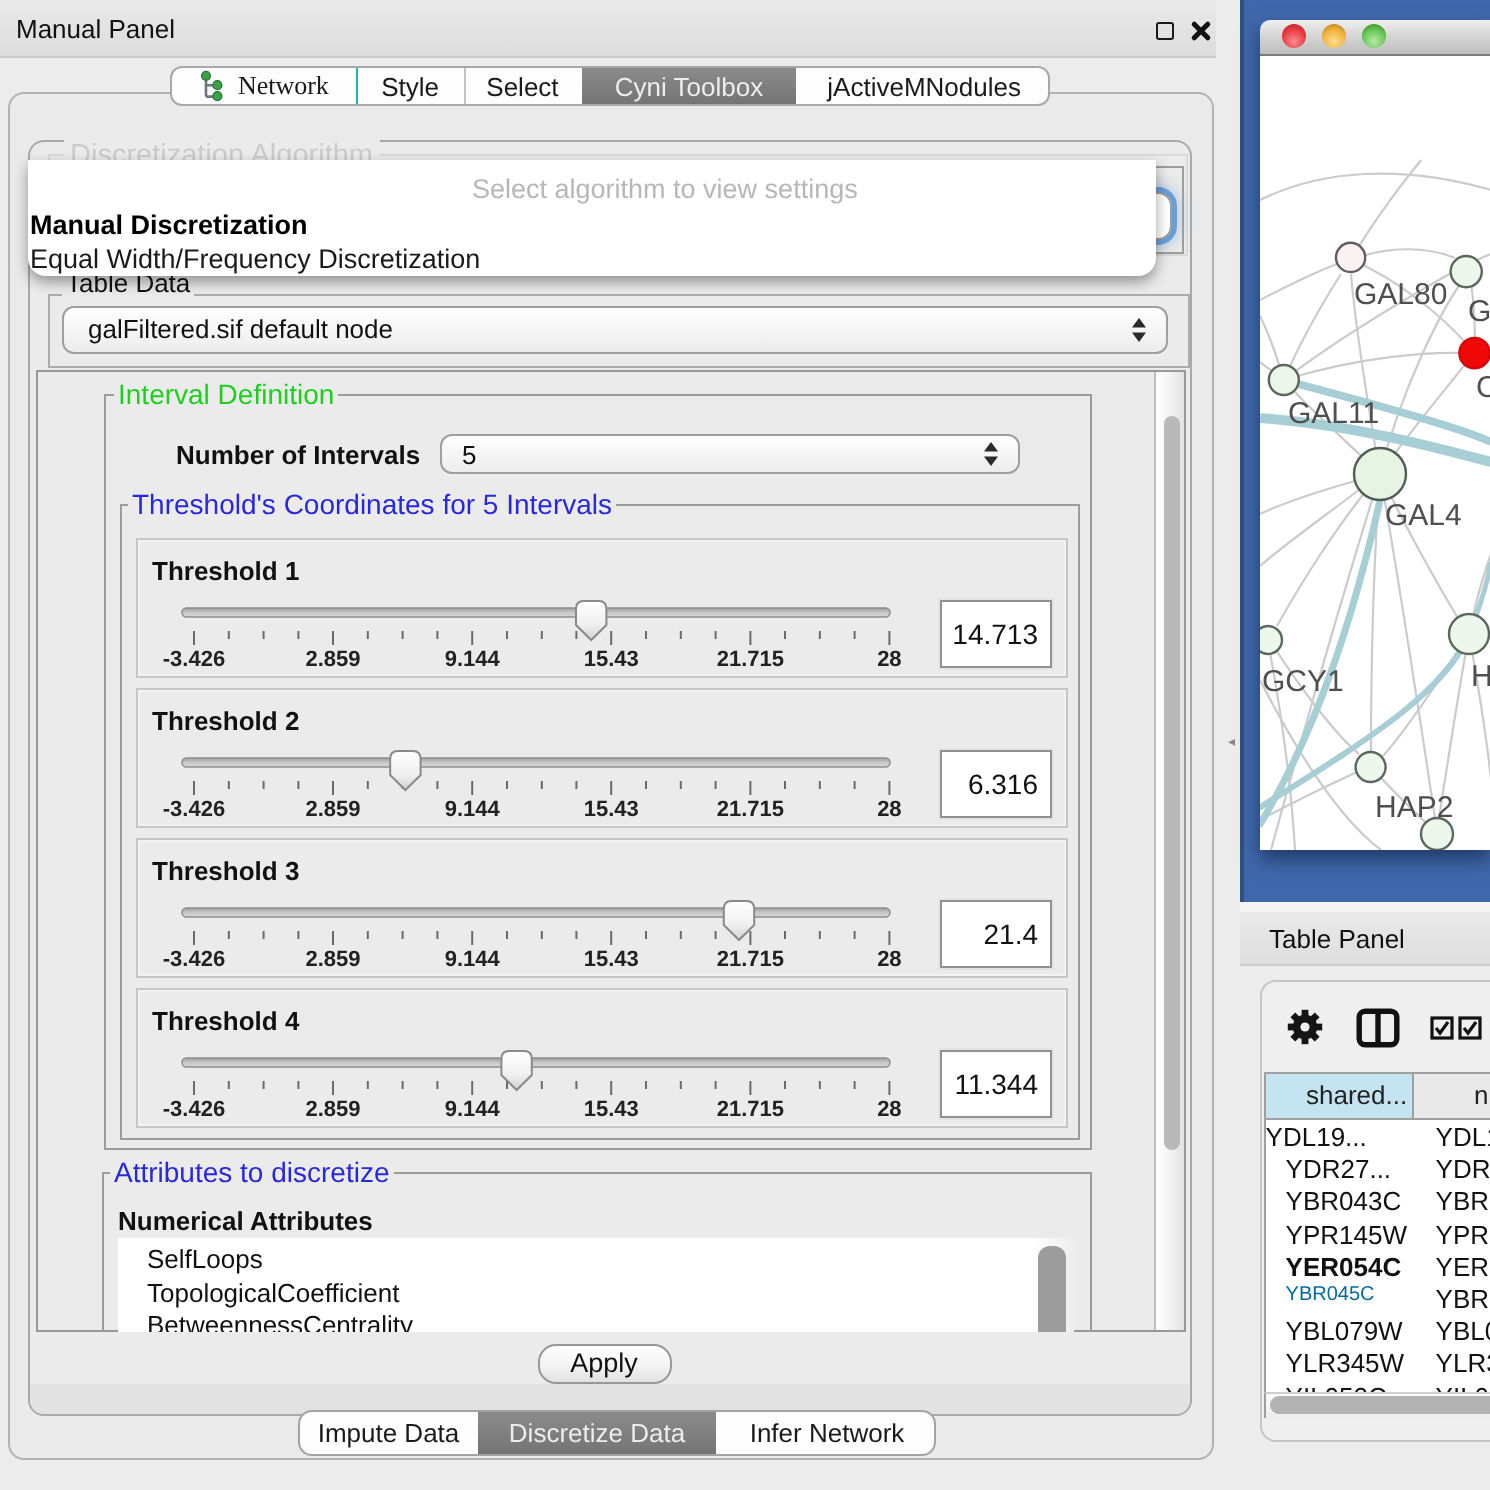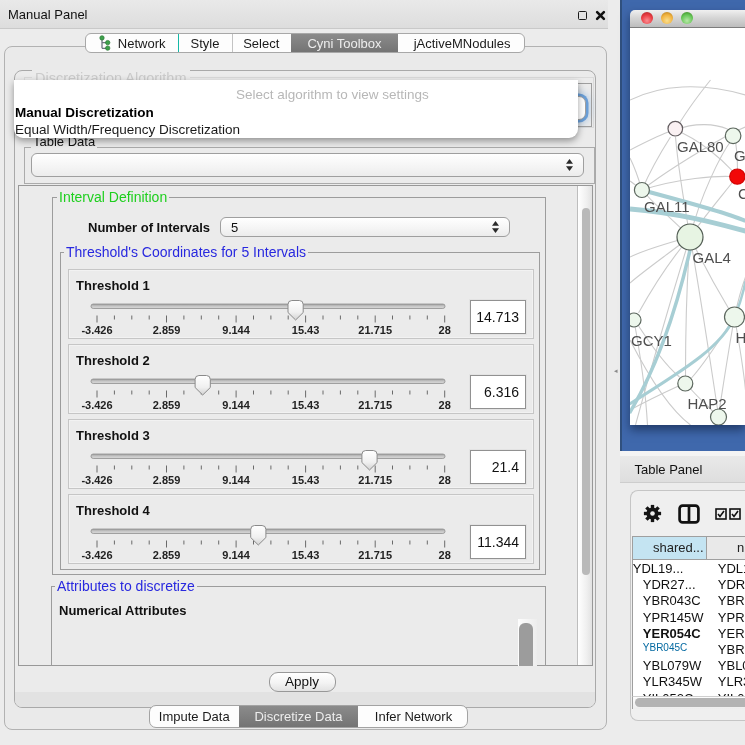--- a/index.html
+++ b/index.html
@@ -30,21 +30,21 @@
  background:linear-gradient(#e9e9e9,#dddddd);border-bottom:1px solid #c9c9c9;"></div>
 <div class="abs" style="left:8px;top:7px;font-size:13px;color:#111;">Manual Panel</div>
 <div class="abs" style="left:578px;top:10.5px;width:7px;height:7px;border:1.8px solid #1a1a1a;border-radius:1.5px;"></div>
 <svg class="abs" style="left:595px;top:10px" width="11" height="11" viewBox="0 0 13 13">
  <path d="M2.5 2.5 L10.5 10.5 M10.5 2.5 L2.5 10.5" stroke="#111" stroke-width="3" stroke-linecap="round"></path>
     </svg>
 
 <div class="abs" style="left:4px;top:45.5px;width:603px;height:684px;background:#eaeaea;border:1px solid #b2b2b2;border-radius:8px;box-sizing:border-box;"></div>
 <div class="abs" style="left:14px;top:70px;width:582px;height:637.5px;background:#ebebeb;border:1px solid #a9a9a9;border-radius:8px;box-sizing:border-box;"></div>
 <div class="abs" style="left:85px;top:33px;width:440px;height:20px;background:#fdfdfd;border:1px solid #a8a8a8;border-radius:6px;box-sizing:border-box;overflow:hidden;">
-      <div class="seg" style="left:0px;width:92.4px;border-right:1px solid #14b8a6;"><svg width="12" height="16" viewBox="0 0 12 16" style="margin-right:7px">
+      <div class="seg" style="left:0px;width:92.4px;border-right:1px solid #14b8a6;font-family:Liberation Serif, serif;"><svg width="12" height="16" viewBox="0 0 12 16" style="margin-right:7px">
           <path d="M3 3 V13.3 M3 7.6 H8.5 M3 13.3 H8.5" stroke="#6e7580" stroke-width="1.3" fill="none"></path>
           <circle cx="3" cy="2.9" r="2.2" fill="#3da14b" stroke="#2c7a38" stroke-width="0.7"></circle>
           <circle cx="8.7" cy="7.6" r="2.2" fill="#3da14b" stroke="#2c7a38" stroke-width="0.7"></circle>
           <circle cx="8.7" cy="13.1" r="2.2" fill="#3da14b" stroke="#2c7a38" stroke-width="0.7"></circle>
         </svg>Network</div>
       <div class="seg" style="left:92.4px;width:53.3px;border-right:1px solid #c3c3c3;">Style</div>
       <div class="seg" style="left:145.7px;width:59.1px;border-right:1px solid #c3c3c3;">Select</div>
       <div class="seg segdark" style="left:204.8px;width:107.4px;">Cyni Toolbox</div>
       <div class="seg" style="left:312.2px;width:127.8px;">jActiveMNodules</div>
     </div>
@@ -52,20 +52,21 @@
 <div class="abs" style="left:577px;top:186px;width:15px;height:479px;background:linear-gradient(to right,#ffffff,#f0f0f0 60%,#e2e2e2);border-left:1px solid #bdbdbd;box-sizing:border-box;"></div>
 <div class="abs" style="left:582px;top:208px;width:8px;height:367px;background:#b9b9b9;border-radius:5px;"></div>
 <div class="abs" style="left:24px;top:77px;width:568px;height:49px;border:1px solid #dadada;"></div>
 <div class="abs" style="left:32px;top:69.5px;font-size:14.5px;color:#cbcbcb;background:#ebebeb;padding:0 3px;">Discretization Algorithm</div>
 <div class="abs" style="left:552px;top:96px;width:34px;height:24px;border-radius:7px;
  background:#fff;border:1px solid #9f9f9f;box-shadow:0 0 0 2.5px rgba(96,152,212,0.9), 0 0 7px 4px rgba(120,168,220,0.45);box-sizing:border-box;"></div>
 <div class="abs" style="left:578px;top:82.5px;width:14px;height:44px;border:1px solid #9e9e9e;border-left:none;box-sizing:border-box;"></div>
 <div class="abs" style="left:24px;top:147px;width:568.5px;height:35px;border:1px solid #ababab;"></div>
 <div class="abs" style="left:31px;top:134px;font-size:13px;color:#111;background:#ebebeb;padding:0 2px;">Table Data</div>
 <div class="combo" style="left:31px;top:152.5px;width:553px;height:24px;">
+ <div class="ct">galFiltered.sif default node</div>
  <svg class="arr" viewBox="0 0 9 12">
         <path d="M4.5 0 L8 4.7 H1 Z" fill="#2a2a2a"></path>
         <path d="M4.5 12 L1 7.3 H8 Z" fill="#2a2a2a"></path>
       </svg>
 </div>
 <div class="abs" style="left:14px;top:80px;width:564px;height:57.5px;background:#ffffff;
  border-radius:0 0 9px 9px;box-shadow:0 3px 7px rgba(0,0,0,0.38);"></div>
 <div class="abs" style="left:236px;top:86.5px;font-size:13.5px;color:#b7b7b7;">Select algorithm to view settings</div>
 <div class="abs" style="left:15px;top:104.5px;font-size:13.5px;font-weight:bold;color:#000;">Manual Discretization</div>
 <div class="abs" style="left:15px;top:122px;font-size:13.5px;color:#1a1a1a;">Equal Width/Frequency Discretization</div>
@@ -270,20 +271,23 @@
 <div class="ruler-lab" style="left:236.1px;top:549px;">9.144</div>
 <div class="ruler-lab" style="left:305.6px;top:549px;">15.43</div>
 <div class="ruler-lab" style="left:375.2px;top:549px;">21.715</div>
 <div class="ruler-lab" style="left:444.7px;top:549px;">28</div>
 <div class="vbox" style="left:470px;top:525px;">
       <span>11.344</span>
     </div>
 <div class="abs" style="left:51px;top:586px;width:493px;height:79px;border:1px solid #9c9c9c;border-bottom:none;"></div>
 <div class="glabel" style="left:55px;top:579px;color:#2828df;">Attributes to discretize</div>
 <div class="tlab" style="left:59px;top:603px;">Numerical Attributes</div>
+<div class="abs" style="left:58.5px;top:619px;width:478px;height:46.5px;background:#fff;overflow:hidden;">
+      <div style="font-size:13px;color:#111;padding:3px 0 0 15px;line-height:16.6px;">SelfLoops<br>TopologicalCoefficient<br>BetweennessCentrality</div>
+    </div>
 <div class="abs" style="left:517.5px;top:619px;width:19px;height:46.5px;background:linear-gradient(to right,#fdfdfd,#ededed);"></div>
 <div class="abs" style="left:519px;top:623px;width:14px;height:42.5px;background:#9c9c9c;border-radius:6px 6px 0 0;"></div>
 <div class="abs" style="left:15px;top:692px;width:580px;height:14.5px;background:#e2e2e2;border-radius:0 0 7px 7px;"></div>
 <div class="abs" style="left:268.5px;top:671.5px;width:67px;height:20px;
  background:linear-gradient(#ffffff,#f3f3f3 55%,#e2e2e2);border:1px solid #989898;border-radius:9px;
  box-sizing:border-box;display:flex;align-items:center;justify-content:center;font-size:13.5px;color:#111;">Apply</div>
 <div class="abs" style="left:148.5px;top:704.5px;width:319.5px;height:23px;background:#fdfdfd;border:1px solid #a3a3a3;border-radius:7px;box-sizing:border-box;overflow:hidden;">
       <div class="seg" style="left:0px;width:89.5px;">Impute Data</div>
       <div class="seg" style="left:208.5px;width:111px;">Infer Network</div>
       <div class="seg segdark" style="left:89.5px;width:119px;">Discretize Data</div>

